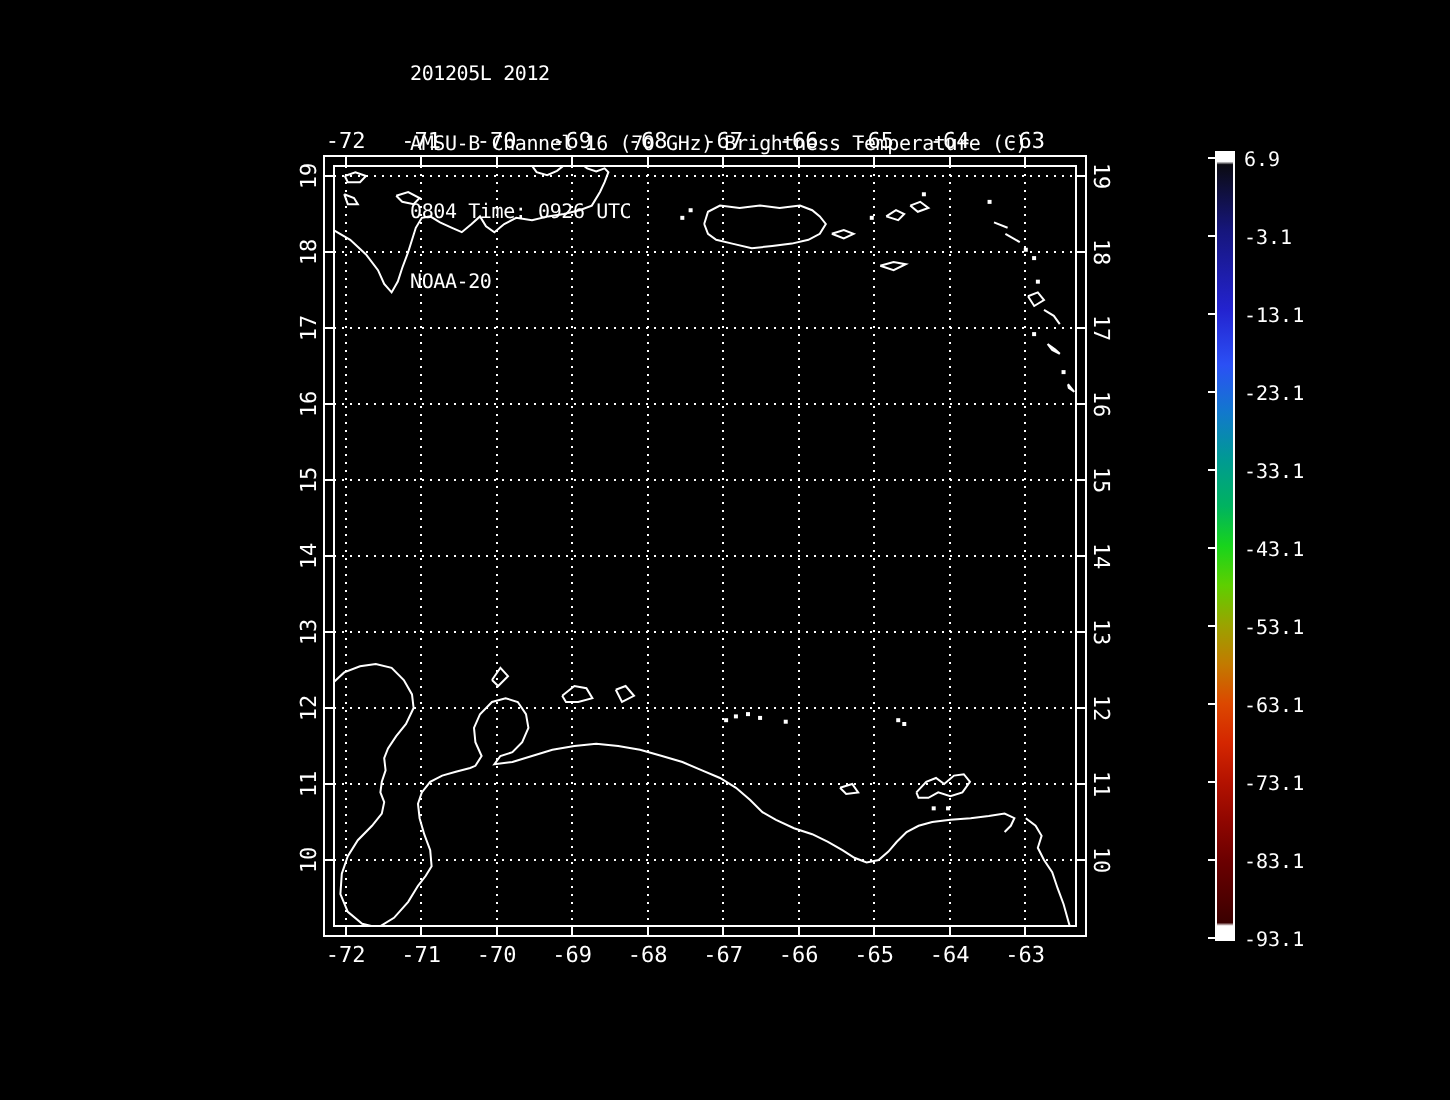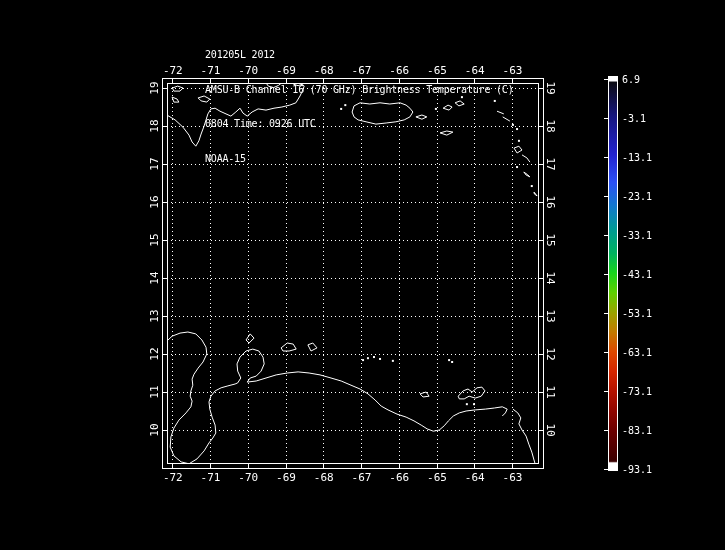--- a/index.html
+++ b/index.html
@@ -1,32 +1,32 @@
 <!DOCTYPE html>
 <html><head>
 <meta charset="utf-8">
 <style>
   html,body{margin:0;padding:0;background:#000;}
   .screen{position:relative;width:725px;height:550px;background:#000;overflow:hidden;
           font-family:"DejaVu Sans Mono",monospace;}
-  .titles{position:absolute;left:205px;top:26px;color:#fff;font-size:10px;
+  .titles{position:absolute;left:205px;top:9px;color:#fff;font-size:10px;
           line-height:11.5px;letter-spacing:-0.2px;white-space:pre;}
   svg{position:absolute;left:0;top:0;}
   svg text{fill:#fff;font-family:"DejaVu Sans Mono",monospace;font-size:11px;}
   svg text.cb-label{font-size:10px;}
 </style>
 </head>
 <body>
 
 <div class="screen">
   <div class="titles">
     <div>201205L 2012</div>
     <div>AMSU-B Channel 16 (70 GHz) Brightness Temperature (C)</div>
     <div>0804 Time: 0926 UTC</div>
-    <div>NOAA-15</div>
+    <div>NOAA-20</div>
   </div>
   <svg id="plot" width="725" height="550">
       <defs>
         <clipPath id="mapclip">
           <rect x="167" y="83" width="371" height="380"></rect>
         </clipPath>
         <linearGradient id="cbgrad" x1="0" y1="0" x2="0" y2="1">
           <stop offset="0" stop-color="#ffffff"></stop>
           <stop offset="0.012" stop-color="#ffffff"></stop>
           <stop offset="0.016" stop-color="#0b0b12"></stop>

